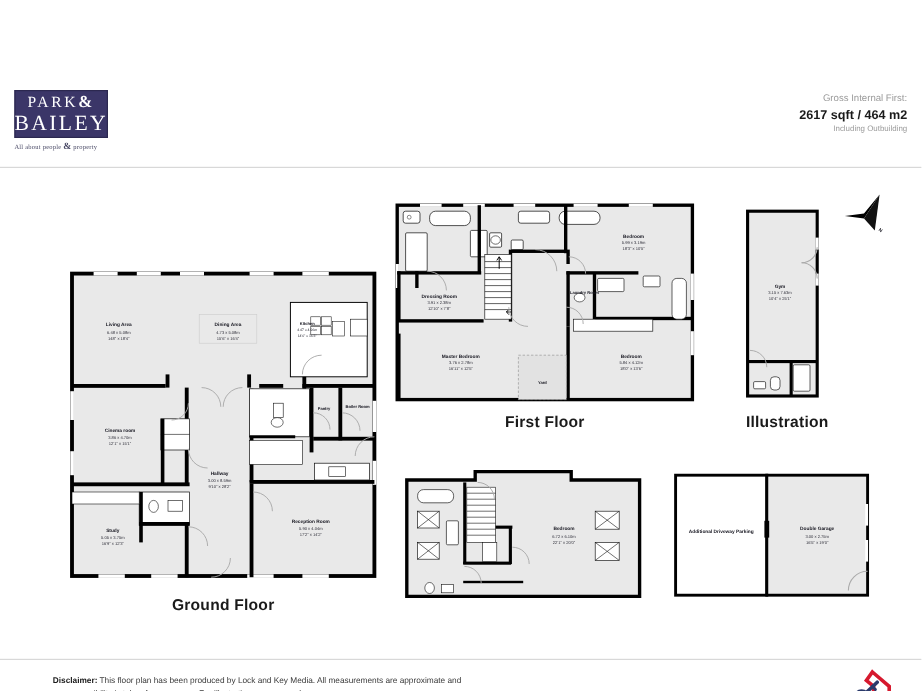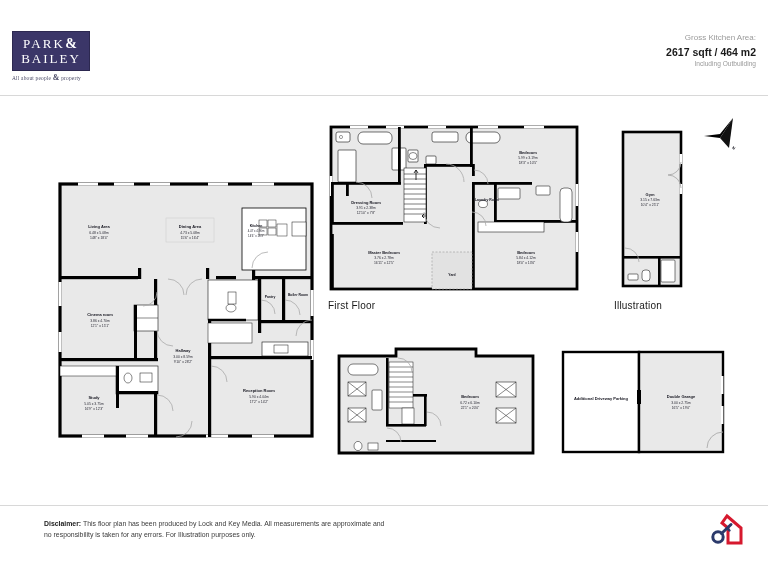--- a/index.html
+++ b/index.html
@@ -2,38 +2,38 @@
 <html><head>
 <meta charset="utf-8">
 <style>
   * { box-sizing: border-box; margin: 0; padding: 0; }
   html, body {
     width: 768px; height: 576px;
     background: #ffffff;
     font-family: "Liberation Sans", sans-serif;
     overflow: hidden;
   }
-  #page { position: relative; width: 768px; height: 533px; background: #fff; }
+  #page { position: relative; width: 768px; height: 533px; background: #fff; margin-top: 44px; }
 
   
   #header { position: absolute; left: 0; top: 0; width: 768px; height: 100px; }
   #logo-box {
     position: absolute; left: 12px; top: 31px;
     width: 78px; height: 40px;
     background: #3b3668; border: 1px solid #2c2850;
     display: flex; flex-direction: column;
     align-items: center; justify-content: center;
     padding: 2px 0;
   }
   .logo-line {
     color: #ffffff; font-family: "Liberation Serif", serif;
     letter-spacing: 2.2px; line-height: 1.05; white-space: nowrap;
   }
   .logo-line.l1 { font-size: 13px; }
-  .logo-line.l2 { font-size: 13px; letter-spacing: 2.0px; }
+  .logo-line.l2 { font-size: 18px; letter-spacing: 2.0px; }
   .logo-amp { font-size: 14px; font-weight: bold; }
   #logo-tag {
     position: absolute; left: 12px; top: 73px; width: 90px;
     font-size: 5.4px; color: #4a4a66; letter-spacing: .2px;
     font-family: "Liberation Serif", serif; white-space: nowrap;
   }
   #logo-tag .amp2 { font-size: 8px; font-weight: bold; }
   #prop-title {
     position: absolute; left: 0; top: 45px; width: 768px;
     text-align: center; font-size: 14.5px; font-weight: bold;
@@ -60,22 +60,22 @@
     position: absolute; left: 44px; top: 518px; width: 345px;
     font-size: 6.9px; line-height: 1.65; color: #3a3a3a;
   }
   #disclaimer b { color: #1a1a1a; }
   #key-logo { position: absolute; right: 24px; top: 513px; width: 34px; height: 36px; }
 
   
   #plans { position: absolute; left: 0; top: 96px; width: 768px; height: 409px; }
   .plan { position: absolute; }
   .floor-caption {
-    position: absolute; text-align: left; font-size: 10px;
-    font-weight: normal; color: #1a1a1a; letter-spacing: .2px; width: 100%;
+    position: absolute; text-align: center; font-size: 13px;
+    font-weight: bold; color: #1a1a1a; letter-spacing: .2px; width: 100%;
   }
   .plan-svg { display: block; }
 
   .rlabel { font-size: 4.0px; font-weight: bold; fill: #15151f;
             font-family: "Liberation Sans", sans-serif; text-anchor: middle; }
   .rdim   { font-size: 3.4px; fill: #2a2a35;
             font-family: "Liberation Sans", sans-serif; text-anchor: middle; }
   .rlabel-sm { font-size: 3.4px; font-weight: bold; fill: #15151f;
             font-family: "Liberation Sans", sans-serif; text-anchor: middle; }
   .rdim-sm { font-size: 2.9px; fill: #2a2a35;
@@ -96,21 +96,21 @@
       <div class="logo-line l2">BAILEY</div>
     </div>
     <div id="logo-tag">
       <span>All about people</span>
       <span class="amp2">&amp;</span>
       <span>property</span>
     </div>
 
 
     <div id="area-block">
-      <div id="area-label">Gross Kitchen Area:</div>
+      <div id="area-label">Gross Internal First:</div>
       <div id="area-value">2617 sqft / 464 m2</div>
       <div id="area-note">Including Outbuilding</div>
     </div>
 
     <div id="header-rule"></div>
   </div>
 
   <div id="plans">
 
     <svg id="compass" viewBox="0 0 44 44">
@@ -242,20 +242,21 @@
           <text class="rdim" x="38" y="230">16'9" x 12'3"</text>
 
           <text class="rlabel" x="203" y="212">Reception Room</text>
           <text class="rdim" x="203" y="218">5.90 x 4.04m</text>
           <text class="rdim" x="203" y="223">17'2" x 14'2"</text>
 
           <text class="rlabel-sm" x="214" y="118">Pantry</text>
           <text class="rlabel-sm" x="242" y="116">Boiler Room</text>
         </g>
       </svg>
+      <div class="floor-caption" style="top:272px;">Ground Floor</div>
     </div>
 
     <div class="plan" style="left:328px; top:28px; width:252px; height:190px;">
       <svg class="plan-svg" width="252" height="168" viewBox="0 0 252 168">
         <rect x="3" y="3" width="246" height="162" fill="#e9e9e9" stroke="#000" stroke-width="2.8"></rect>
 
         <g fill="#ffffff">
           <rect x="22" y="1.8" width="18" height="2.6"></rect>
             <rect x="58" y="1.8" width="18" height="2.6"></rect>
           <rect x="100" y="1.8" width="18" height="2.6"></rect>

